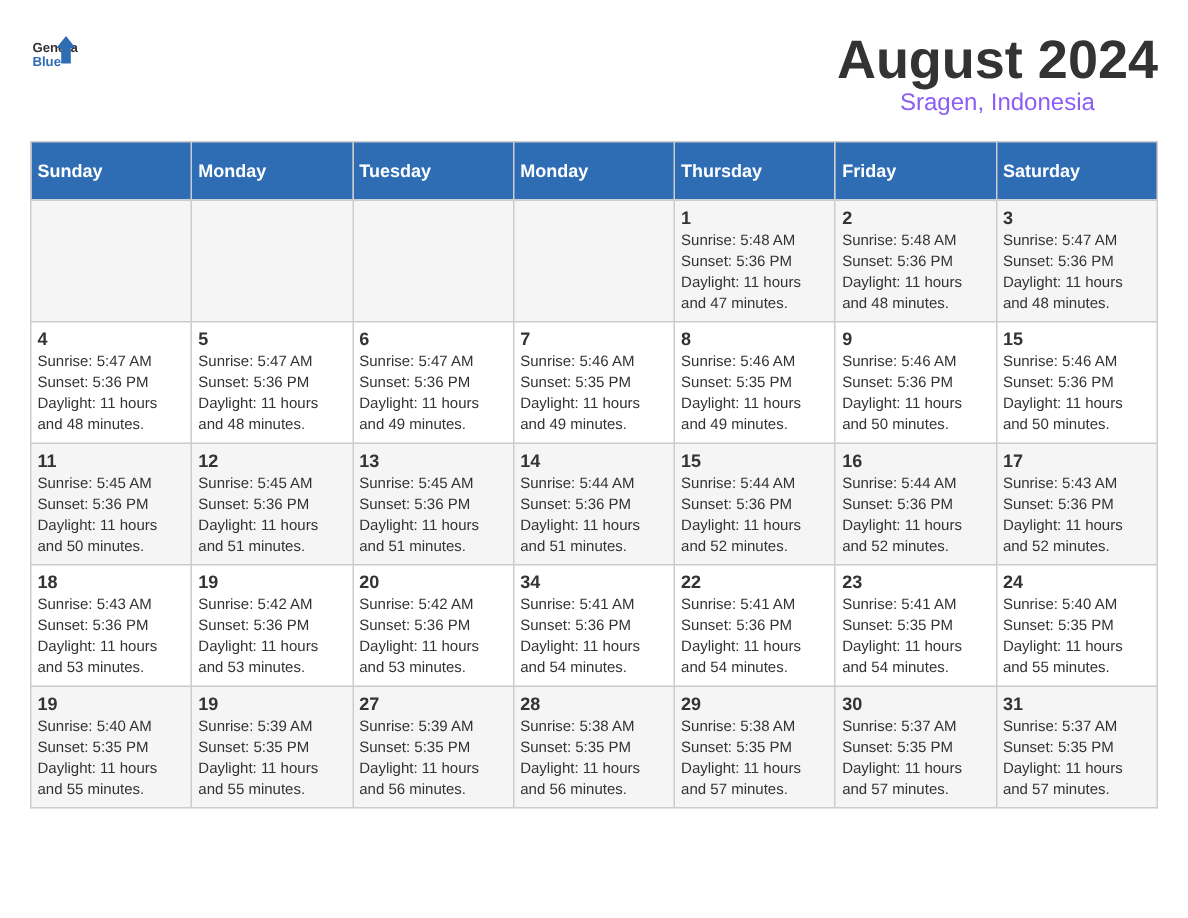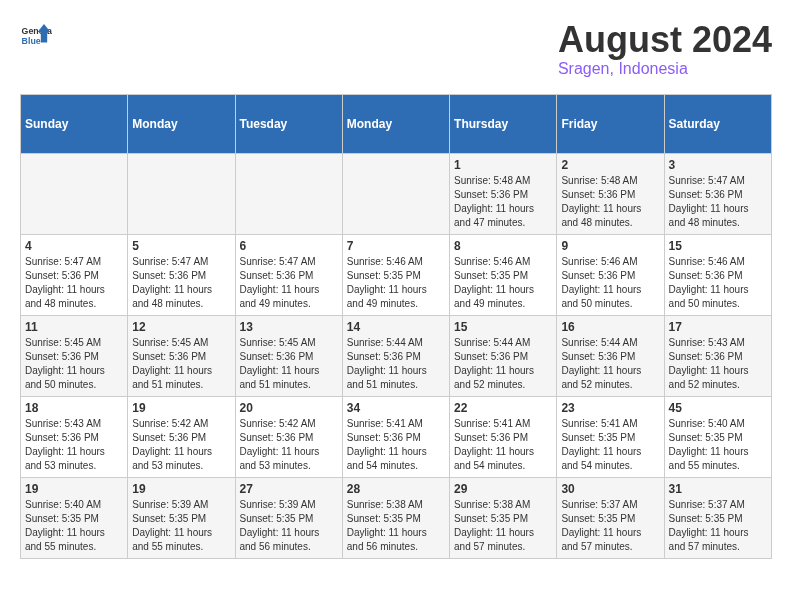--- a/index.html
+++ b/index.html
@@ -19,41 +19,41 @@
     .logo {
       display: flex;
       align-items: center;
       gap: 4px;
     }
     .logo-icon {
       width: 32px;
       height: 32px;
     }
     .title-block {
-      text-align: left;
+      text-align: center;
     }
     .month-year {
       font-size: 36px;
       font-weight: bold;
       color: #333;
       line-height: 1.1;
     }
     .location {
       font-size: 16px;
       color: #8b5cf6;
     }
     table {
       width: 100%;
       border-collapse: collapse;
       font-size: 11px;
     }
     thead tr th {
       background-color: #2e6db4;
       color: #fff;
-      padding: 22px 4px;
+      padding: 12px 4px;
       text-align: left;
       font-size: 12px;
       font-weight: bold;
       border: 1px solid #ccc;
     }
     tbody tr td {
       border: 1px solid #ccc;
       vertical-align: top;
       padding: 4px 4px;
       width: 108px;
@@ -255,21 +255,21 @@
 Sunset: 5:36 PM
 Daylight: 11 hours and 54 minutes.</div>
         </td>
         <td>
           <span class="day-number">23</span>
           <div class="day-info">Sunrise: 5:41 AM
 Sunset: 5:35 PM
 Daylight: 11 hours and 54 minutes.</div>
         </td>
         <td>
-          <span class="day-number">45</span>
+          <span class="day-number">24</span>
           <div class="day-info">Sunrise: 5:40 AM
 Sunset: 5:35 PM
 Daylight: 11 hours and 55 minutes.</div>
         </td>
       </tr>
       <tr>
         <td>
           <span class="day-number">19</span>
           <div class="day-info">Sunrise: 5:40 AM
 Sunset: 5:35 PM

